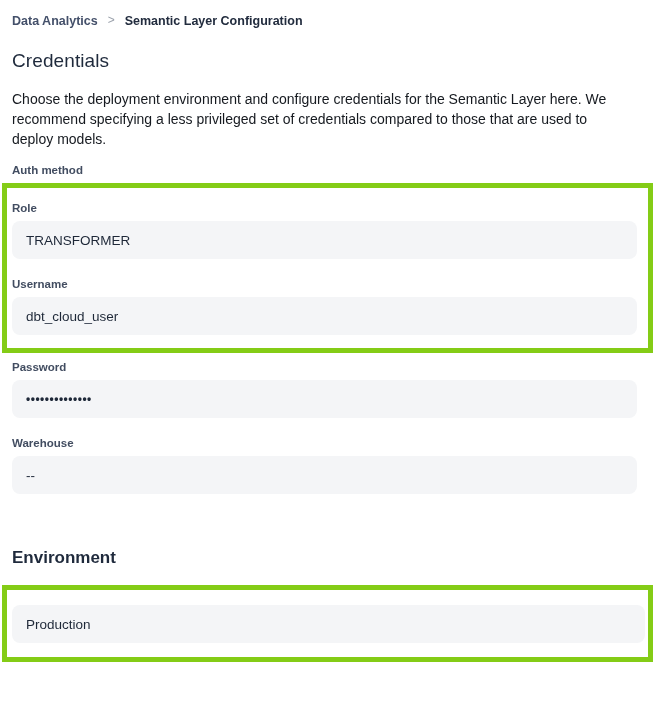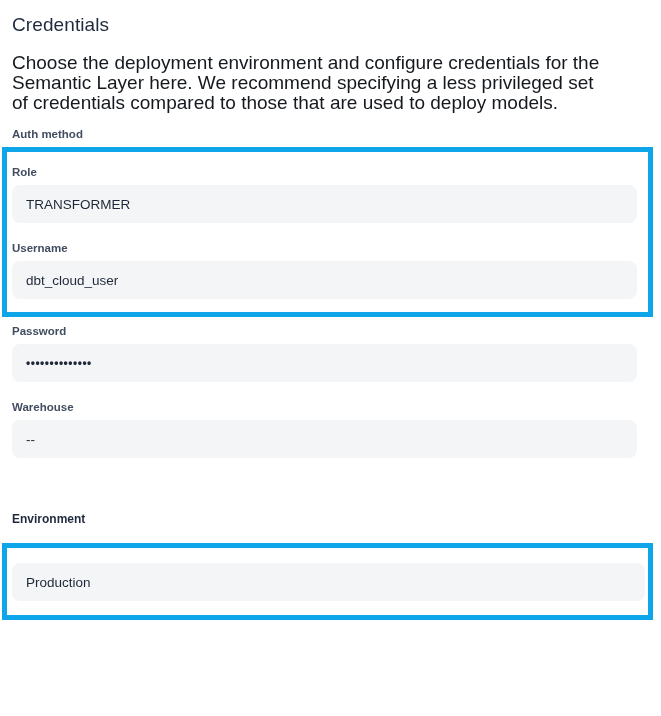--- a/index.html
+++ b/index.html
@@ -29,27 +29,27 @@
   .sep { color: #9aa1ab; font-size: 12px; font-weight: 400; transform: translateY(-1px); }
   
   h1 {
     font-size: 19px;
     font-weight: 400;
     color: #1f2a3c;
     letter-spacing: 0.1px;
     margin-bottom: 17px;
   }
   h2 {
-    font-size: 12px;
+    font-size: 17px;
     font-weight: 700;
     color: #1f2a3c;
     margin-bottom: 17px;
   }
   .desc {
-    font-size: 19px;
+    font-size: 14px;
     line-height: 20px;
     color: #15191f;
     margin-bottom: 15px;
     max-width: 600px;
   }
   .desc.one-line { margin-bottom: 2px; }
   
   .field { margin-bottom: 19px; margin-top: 8px; }
   .field label {
     display: block;
@@ -67,39 +67,44 @@
     outline: none;
     border-radius: 8px;
     padding: 0 14px;
     font-size: 13.5px;
     color: #1e2838;
     font-family: inherit;
   }
   .input.pw { letter-spacing: 0.5px; font-size: 12px; font-weight: 700; }
   
   .annotation-box {
-    border: 5px solid #0ea5e9;
+    border: 5px solid #84cc16;
     margin-left: -10px;
     margin-right: -16px;
     padding: 6px 11px 13px 5px;
     margin-top: -12px; 
     margin-bottom: 2px;
   }
   .annotation-box .field.last { margin-bottom: 0; }
   .annotation-box.env {
     margin-top: 0;
     padding: 7px 3px 14px 5px;
   }
   .spacer-lg { height: 35px; }
 </style>
 </head>
 <body>
 
 <div class="page">
 
+  <nav class="breadcrumb">
+    <a class="crumb">Data Analytics</a>
+    <span class="sep">&gt;</span>
+    <span class="crumb current">Semantic Layer Configuration</span>
+  </nav>
 
   <h1>Credentials</h1>
 
   <p class="desc">Choose the deployment environment and configure credentials for the Semantic Layer here. We recommend specifying a less privileged set of credentials compared to those that are used to deploy models.</p>
 
   <div class="field">
     <label>Auth method</label>
   </div>
 
   <div class="annotation-box">

